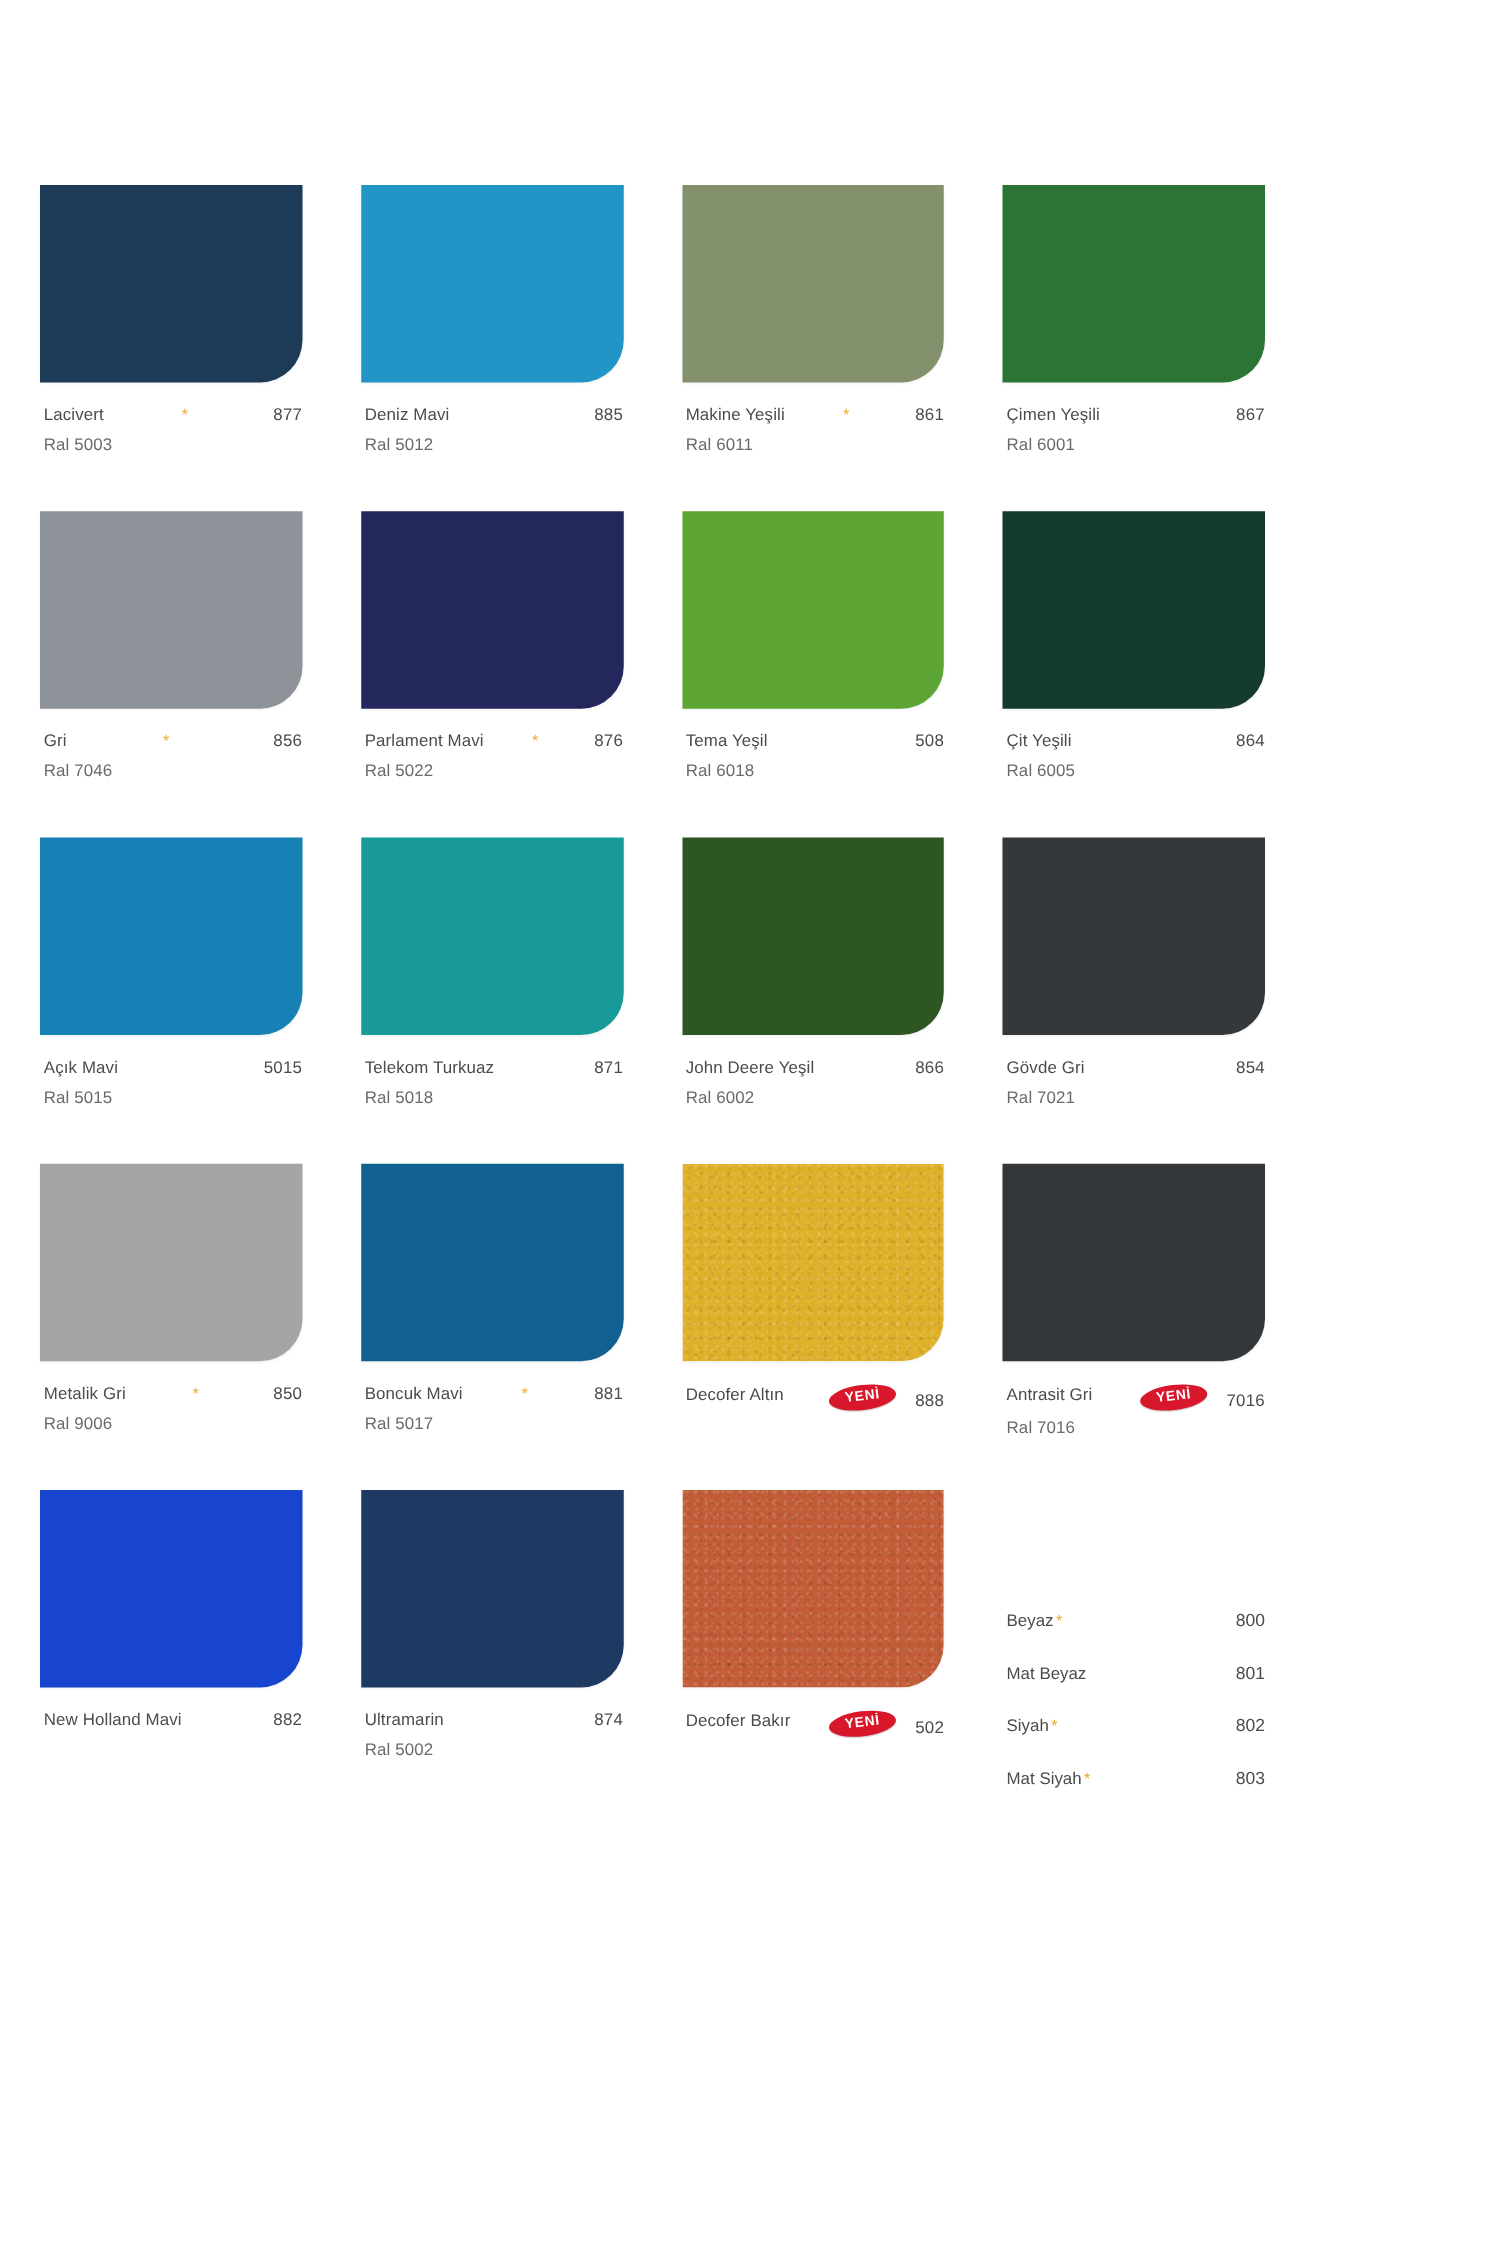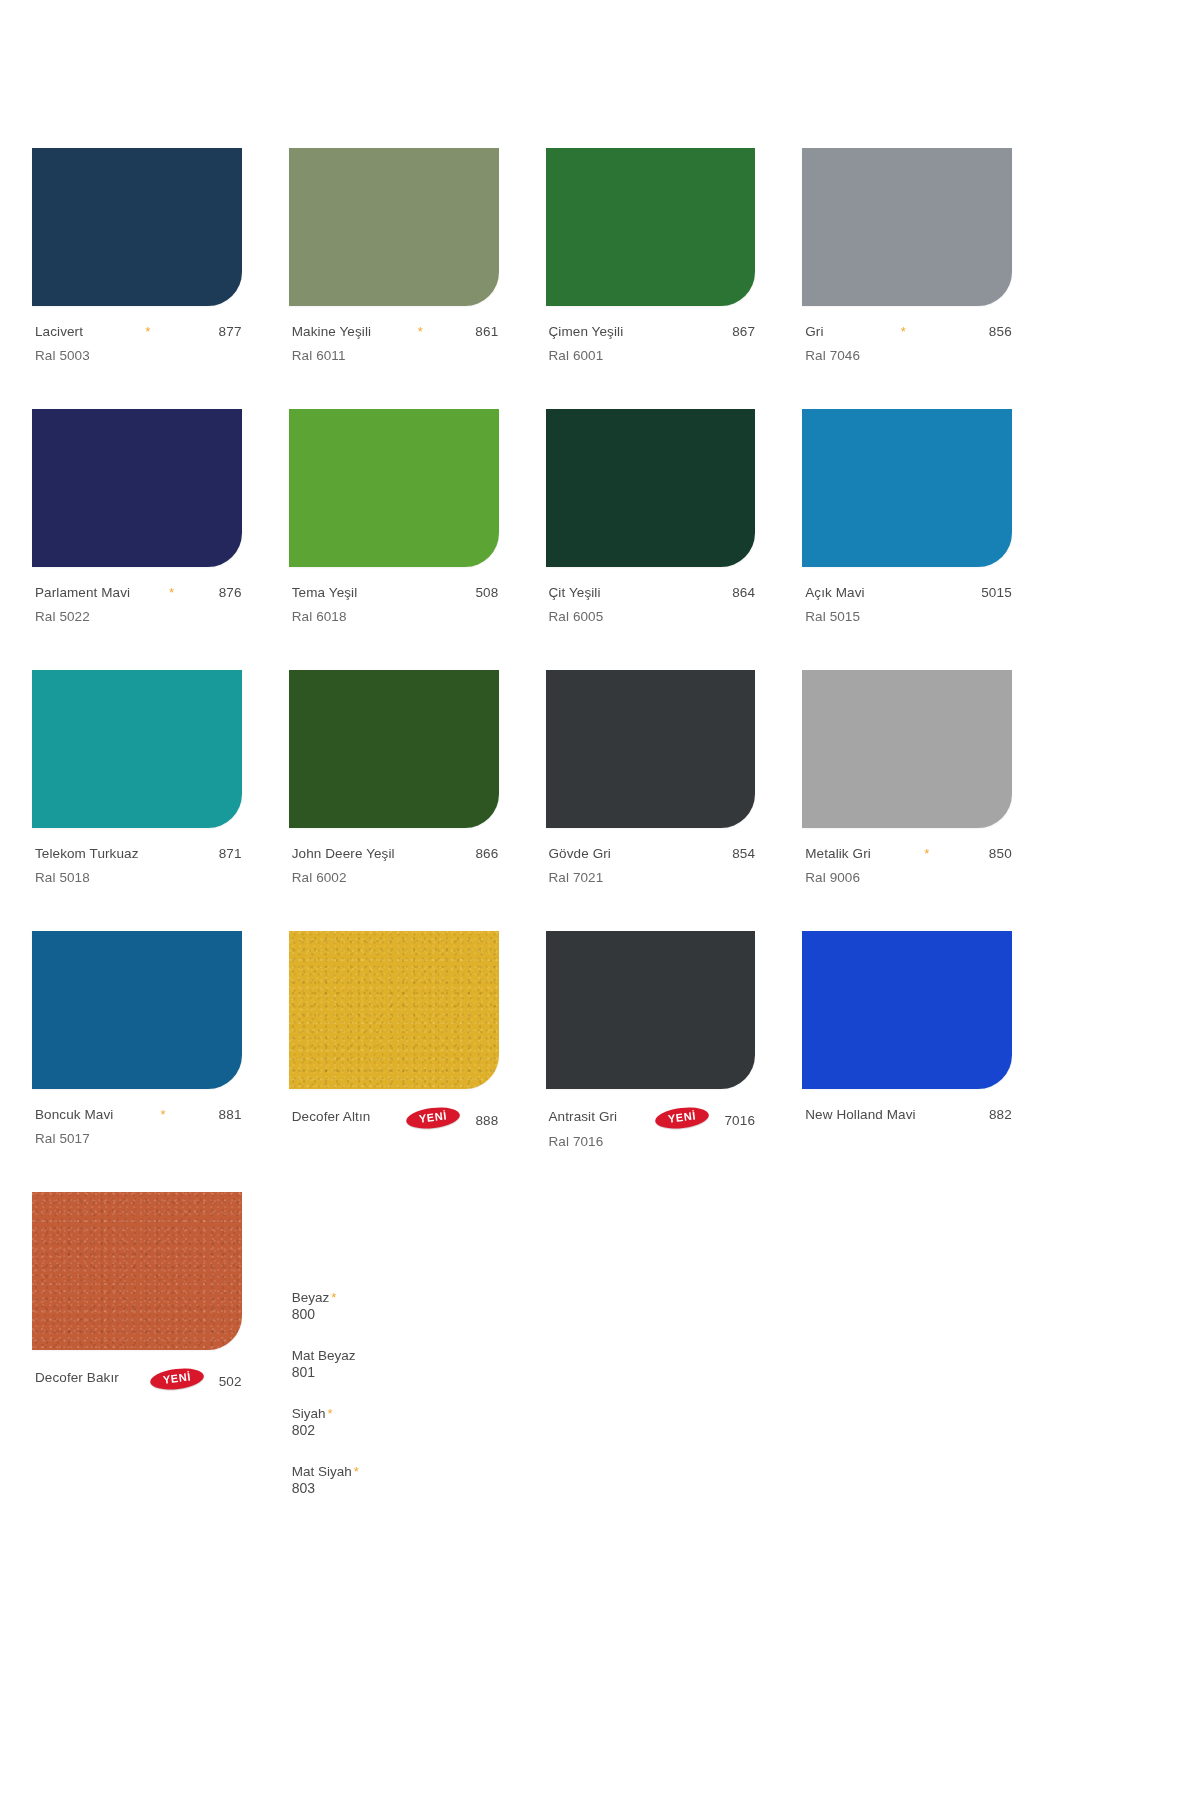--- a/index.html
+++ b/index.html
@@ -125,21 +125,20 @@
   .textlist {
     padding-top: 96px;
     padding-left: 3px;
   }
 
   .textlist-row {
     display: flex;
     align-items: baseline;
     justify-content: space-between;
     margin-bottom: 24px;
-    flex-direction: column;
   }
 
   .tl-name {
     font-size: 13.5px;
     color: #4b4b4b;
     white-space: nowrap;
   }
 
   .tl-code {
     font-size: 14px;
@@ -161,20 +160,32 @@
             <span class="cap-name">Lacivert</span>
             <span class="star">*</span>
             <span class="cap-right">
               <span class="cap-code">877</span>
             </span>
           </div>
           <div class="cap-ral">Ral 5003</div>
         </div>
       </div>
       <div class="cell">
+        <div class="swatch" style="background-color: rgb(33, 150, 198);"></div>
+        <div class="caption">
+          <div class="cap-line">
+            <span class="cap-name">Deniz Mavi</span>
+            <span class="cap-right">
+              <span class="cap-code">885</span>
+            </span>
+          </div>
+          <div class="cap-ral">Ral 5012</div>
+        </div>
+      </div>
+      <div class="cell">
         <div class="swatch" style="background-color: rgb(130, 144, 108);"></div>
         <div class="caption">
           <div class="cap-line">
             <span class="cap-name">Makine Yeşili</span>
             <span class="star">*</span>
             <span class="cap-right">
               <span class="cap-code">861</span>
             </span>
           </div>
           <div class="cap-ral">Ral 6011</div>
@@ -345,20 +356,32 @@
       <div class="cell">
         <div class="swatch" style="background-color: rgb(23, 69, 207);"></div>
         <div class="caption">
           <div class="cap-line">
             <span class="cap-name">New Holland Mavi</span>
             <span class="cap-right">
               <span class="cap-code">882</span>
             </span>
           </div>
           <div class="cap-ral empty"></div>
+        </div>
+      </div>
+      <div class="cell">
+        <div class="swatch" style="background-color: rgb(30, 58, 98);"></div>
+        <div class="caption">
+          <div class="cap-line">
+            <span class="cap-name">Ultramarin</span>
+            <span class="cap-right">
+              <span class="cap-code">874</span>
+            </span>
+          </div>
+          <div class="cap-ral">Ral 5002</div>
         </div>
       </div>
       <div class="cell">
         <div class="swatch textured" style="background-color: rgb(194, 93, 56);"></div>
         <div class="caption">
           <div class="cap-line">
             <span class="cap-name">Decofer Bakır</span>
             <span class="cap-right">
               <span class="yeni-badge">YENİ</span>
               <span class="cap-code">502</span>

